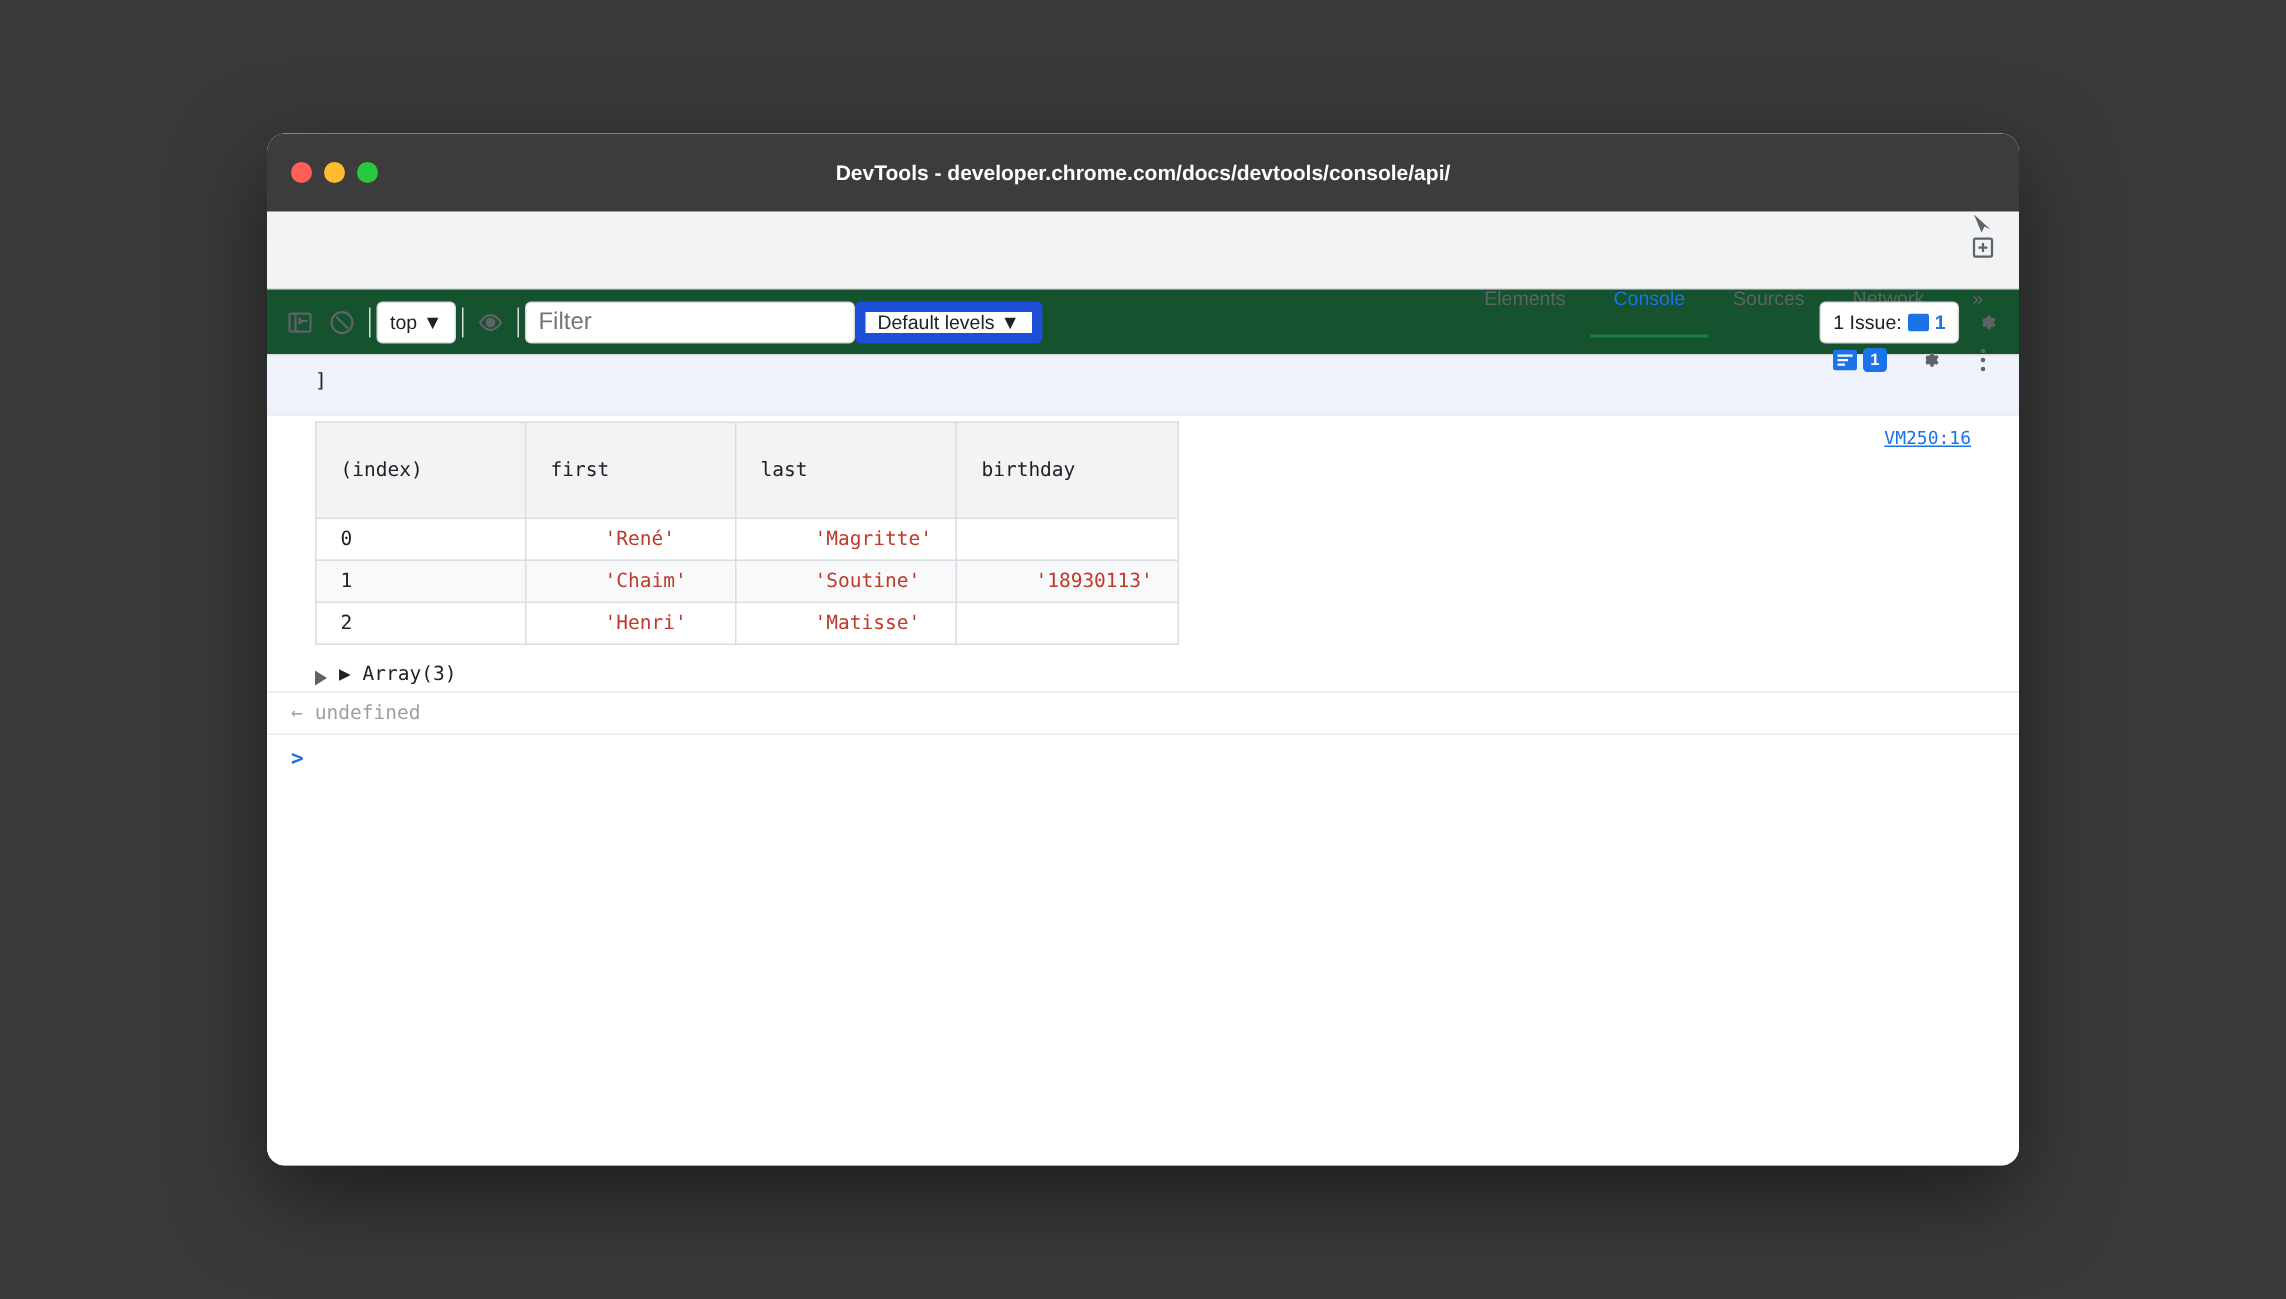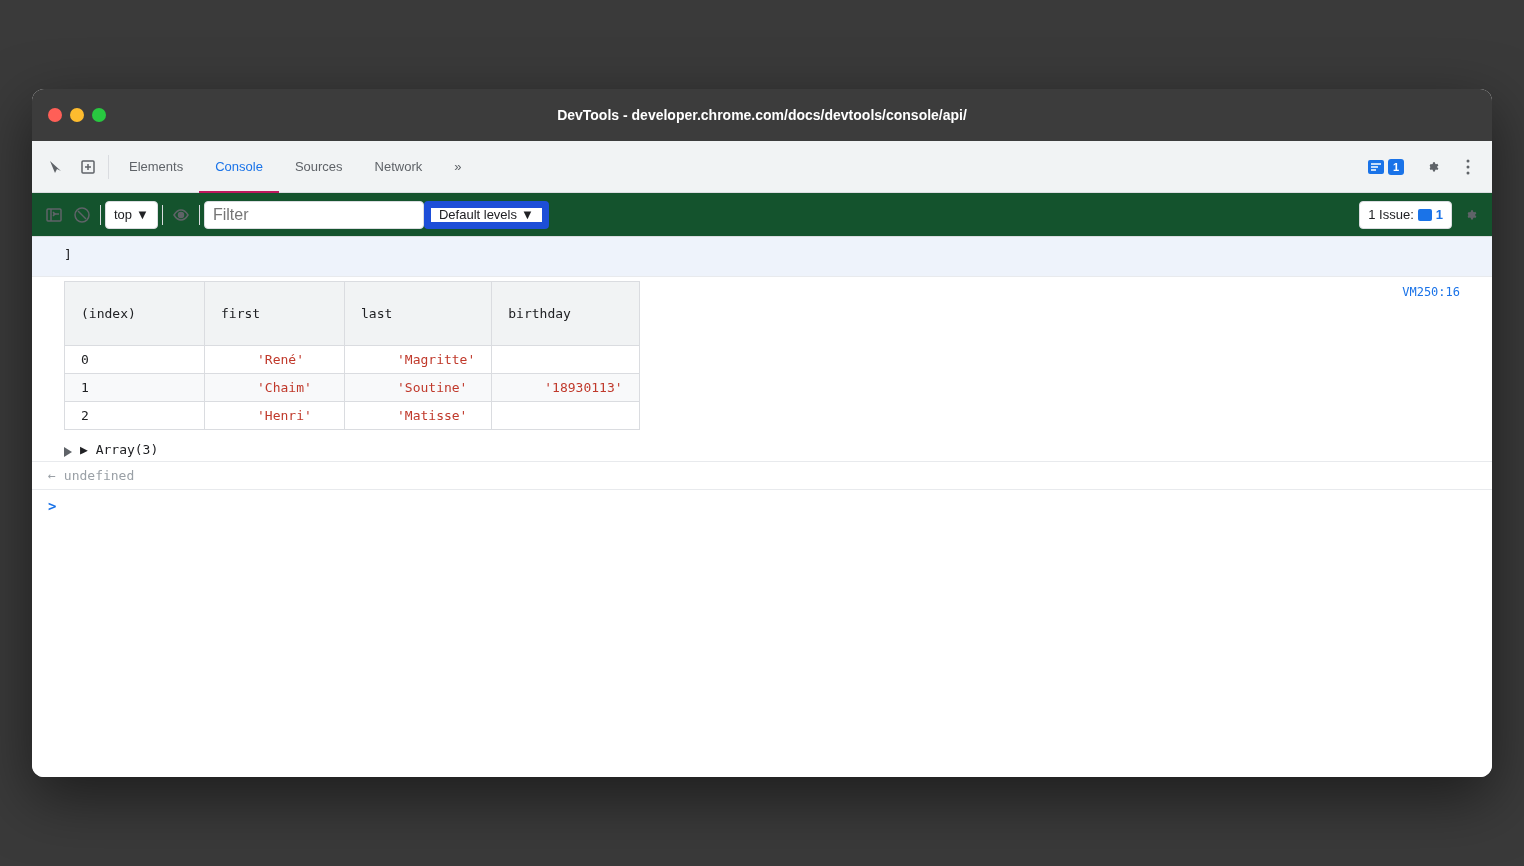--- a/index.html
+++ b/index.html
@@ -7,21 +7,21 @@
     body {
       background: #3a3a3a;
       display: flex;
       align-items: center;
       justify-content: center;
       min-height: 100vh;
       font-family: -apple-system, BlinkMacSystemFont, 'Segoe UI', sans-serif;
     }
 
     .window {
-      width: 1460px;
+      width: 1168px;
       background: #ffffff;
       border-radius: 12px;
       box-shadow: 0 20px 60px rgba(0,0,0,0.5);
       overflow: hidden;
     }
 
     .titlebar {
       background: #3c3c3c;
       height: 52px;
       display: flex;
@@ -53,23 +53,24 @@
       color: #ffffff;
       font-size: 14px;
       font-weight: 600;
       white-space: nowrap;
     }
 
     .devtools-tabs {
       background: #f1f3f4;
       border-bottom: 1px solid #dadce0;
       display: flex;
-      align-items: center;
+      align-items: flex-end;
       height: 52px;
       padding: 0 8px;
+      flex-direction: column;
     }
 
     .dt-icon-btn {
       width: 32px;
       height: 32px;
       display: flex;
       align-items: center;
       justify-content: center;
       cursor: pointer;
       border-radius: 4px;
@@ -101,21 +102,21 @@
       font-size: 13px;
       color: #5f6368;
       cursor: pointer;
       border-bottom: 2px solid transparent;
       white-space: nowrap;
       margin-bottom: -1px;
     }
 
     .tab.active {
       color: #1a73e8;
-      border-bottom: 2px solid #be185d;
+      border-bottom: 2px solid #15803d;
       font-weight: 500;
     }
 
     .tabs-right {
       display: flex;
       align-items: center;
       gap: 4px;
       margin-left: auto;
     }
 
@@ -242,20 +243,21 @@
       border-bottom: 1px solid #e8eaed;
     }
 
     .code-line {
       line-height: 1.6;
     }
 
     .vm-link {
       float: right;
       color: #1a73e8;
+      text-decoration: underline;
       cursor: pointer;
       font-size: 12px;
       margin: 4px 16px 4px 0;
       display: block;
       text-align: right;
       padding: 4px 16px 0 0;
     }
 
     .table-container {
       padding: 0 16px 8px 32px;

